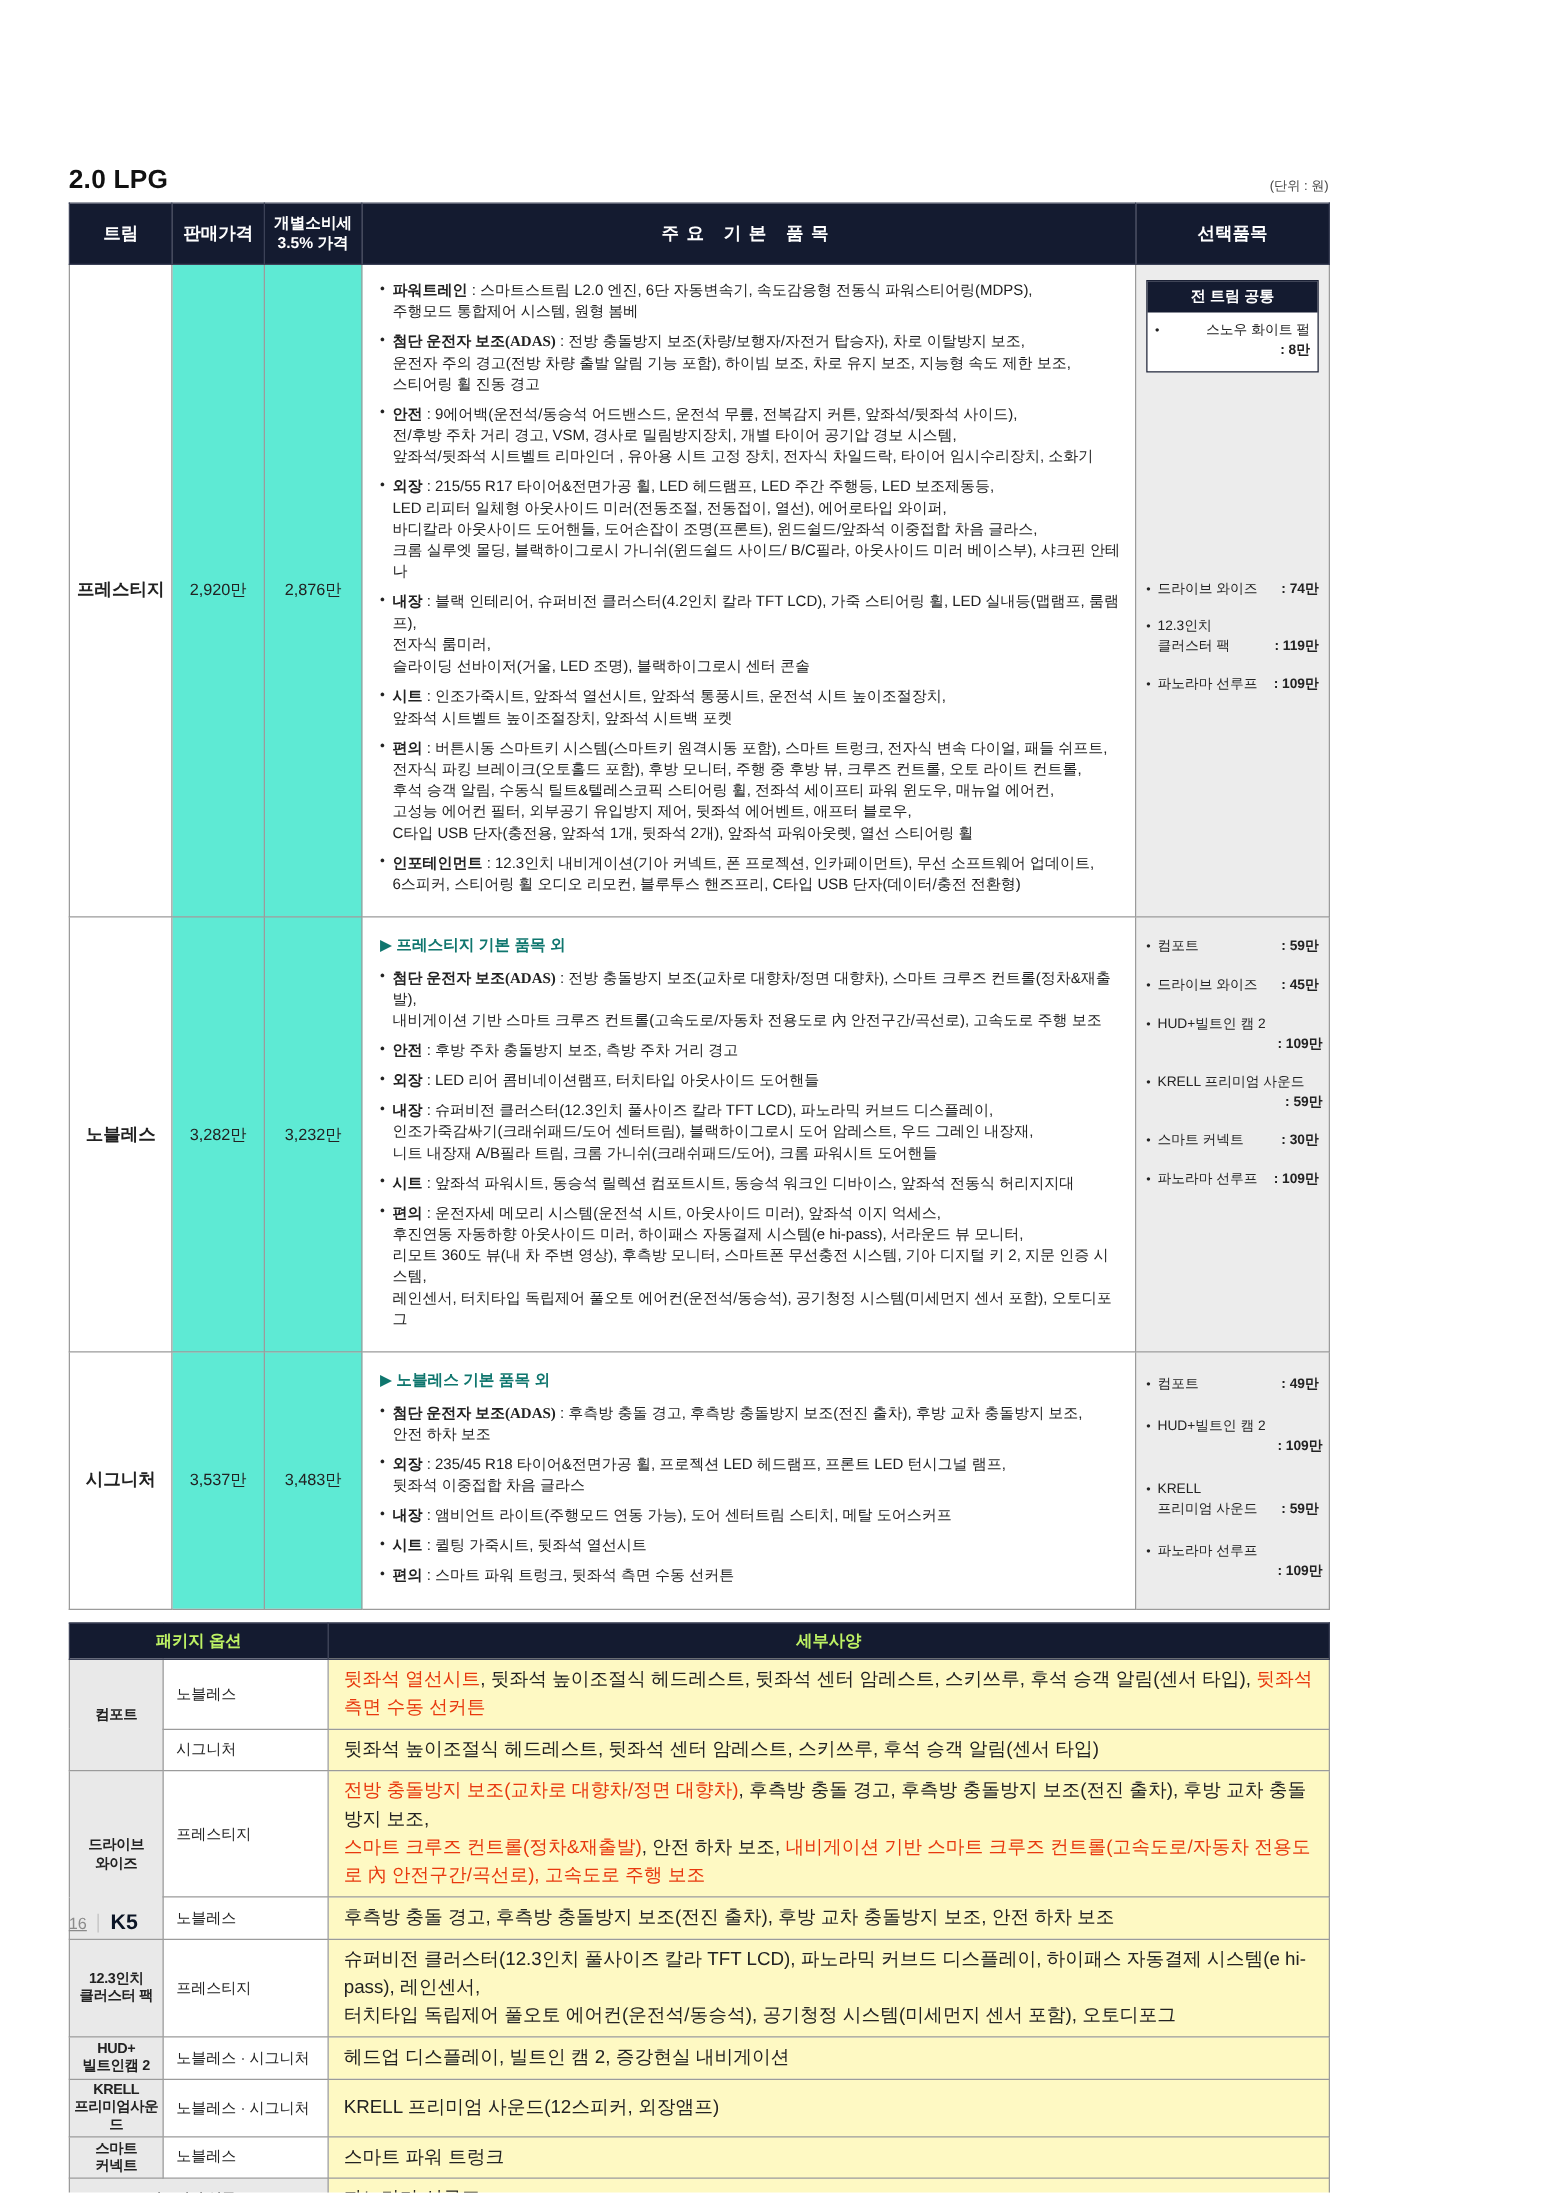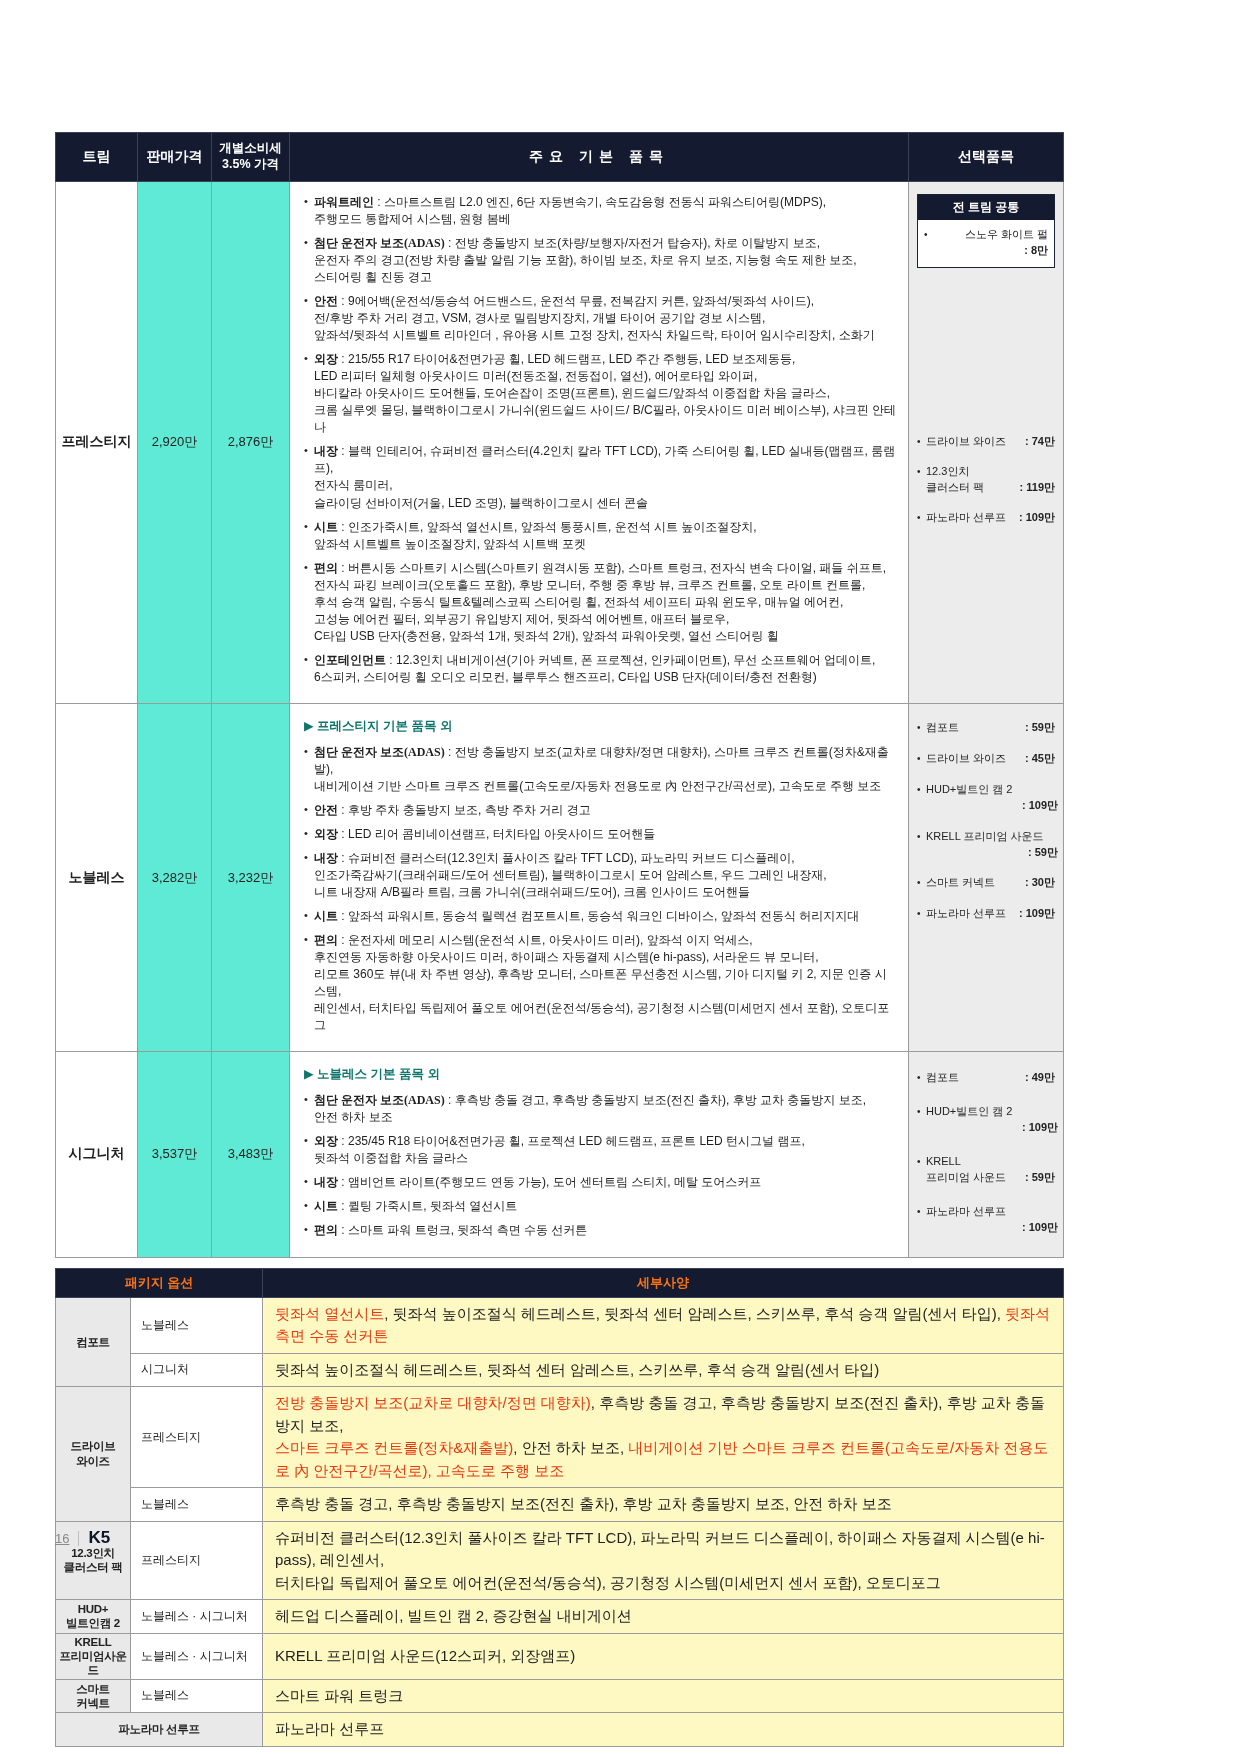--- a/index.html
+++ b/index.html
@@ -38,38 +38,42 @@
   .opt-price{font-weight:700;margin-left:auto;padding-left:3px;}
   .opt.break .opt-price{flex:0 0 100%;text-align:right;margin-left:0;}
   .gap-noblesse{gap:15px;padding-top:4px;}
   .gap-signature{gap:18px;padding-top:6px;}
   .gap-prestige{gap:14px;margin-top:166px;}
   .common-box{border:1px solid #1c2236;background:#fff;}
   .common-title{background:#141b30;color:#fff;text-align:center;font-size:12px;font-weight:700;padding:4px 12px;}
   .common-item{margin:7px 6px 8px 6px;flex-direction:column;}
   
   .pkg{margin-top:10px;}
-  .pkg .pkg-head td{background:#141b30;color:#f97316;font-size:13px;font-weight:600;text-align:center;height:26px;border-color:#3c4257;}
+  .pkg .pkg-head td{background:#141b30;color:#bef264;font-size:13px;font-weight:600;text-align:center;height:26px;border-color:#3c4257;}
   .pkg .g{background:#e9e9e9;text-align:center;vertical-align:middle;font-size:11.5px;font-weight:600;color:#222;white-space:pre-line;line-height:1.25;letter-spacing:-0.3px;}
   .pkg .t{background:#fff;vertical-align:middle;font-size:12px;padding-left:10px;color:#222;}
   .pkg .d{background:#fef9c3;vertical-align:middle;font-size:15px;padding:5px 10px 5px 12px;line-height:1.5;white-space:pre-line;color:#222;}
   .pkg .c1{width:75px}.pkg .c2{width:132px}.pkg .c3{width:801px}
   .pkg tr.dotted td{border-top:1px dotted #888;}
   .red{color:#e8380d;}
   
   .footer{position:absolute;left:55px;top:1528px;display:flex;align-items:center;}
   .page-num{font-size:13px;color:#8a8a8a;text-decoration:underline;}
   .footer-divider{width:1px;height:15px;background:#c0c0c0;margin:0 9px;}
   .model-name{font-size:17px;font-weight:700;color:#0b1526;}
 </style>
 </head>
 <body>
 
 <div class="page">
 
+  <div class="title-row">
+    <div class="doc-title">2.0 LPG</div>
+    <div class="unit-note">(단위 : 원)</div>
+  </div>
 
   <table class="main">
     <colgroup>
       <col class="col-trim">
         <col class="col-price">
         <col class="col-tax">
         <col class="col-feat">
         <col class="col-opt">
     </colgroup>
     <thead>
@@ -146,21 +150,21 @@
         <td class="price">3,232만</td>
         <td class="features">
           <div>
               <div class="feat-header">▶ 프레스티지 기본 품목 외</div>
               <div class="feat"><span class="fl">첨단 운전자 보조(ADAS)</span><span class="ft"> : 전방 충돌방지 보조(교차로 대향차/정면 대향차), 스마트 크루즈 컨트롤(정차&amp;재출발),
 내비게이션 기반 스마트 크루즈 컨트롤(고속도로/자동차 전용도로 內 안전구간/곡선로), 고속도로 주행 보조</span></div>
               <div class="feat"><span class="fl">안전</span><span class="ft"> : 후방 주차 충돌방지 보조, 측방 주차 거리 경고</span></div>
               <div class="feat"><span class="fl">외장</span><span class="ft"> : LED 리어 콤비네이션램프, 터치타입 아웃사이드 도어핸들</span></div>
               <div class="feat"><span class="fl">내장</span><span class="ft"> : 슈퍼비전 클러스터(12.3인치 풀사이즈 칼라 TFT LCD), 파노라믹 커브드 디스플레이,
 인조가죽감싸기(크래쉬패드/도어 센터트림), 블랙하이그로시 도어 암레스트, 우드 그레인 내장재,
-니트 내장재 A/B필라 트림, 크롬 가니쉬(크래쉬패드/도어), 크롬 인사이드 도어핸들</span></div>
+니트 내장재 A/B필라 트림, 크롬 가니쉬(크래쉬패드/도어), 크롬 파워시트 도어핸들</span></div>
               <div class="feat"><span class="fl">시트</span><span class="ft"> : 앞좌석 파워시트, 동승석 릴렉션 컴포트시트, 동승석 워크인 디바이스, 앞좌석 전동식 허리지지대</span></div>
               <div class="feat"><span class="fl">편의</span><span class="ft"> : 운전자세 메모리 시스템(운전석 시트, 아웃사이드 미러), 앞좌석 이지 억세스,
 후진연동 자동하향 아웃사이드 미러, 하이패스 자동결제 시스템(e hi-pass), 서라운드 뷰 모니터,
 리모트 360도 뷰(내 차 주변 영상), 후측방 모니터, 스마트폰 무선충전 시스템, 기아 디지털 키 2, 지문 인증 시스템,
 레인센서, 터치타입 독립제어 풀오토 에어컨(운전석/동승석), 공기청정 시스템(미세먼지 센서 포함), 오토디포그</span></div>
             </div>
         </td>
         <td class="options">
           <div class="opt-list gap-noblesse">
               <div class="opt">

